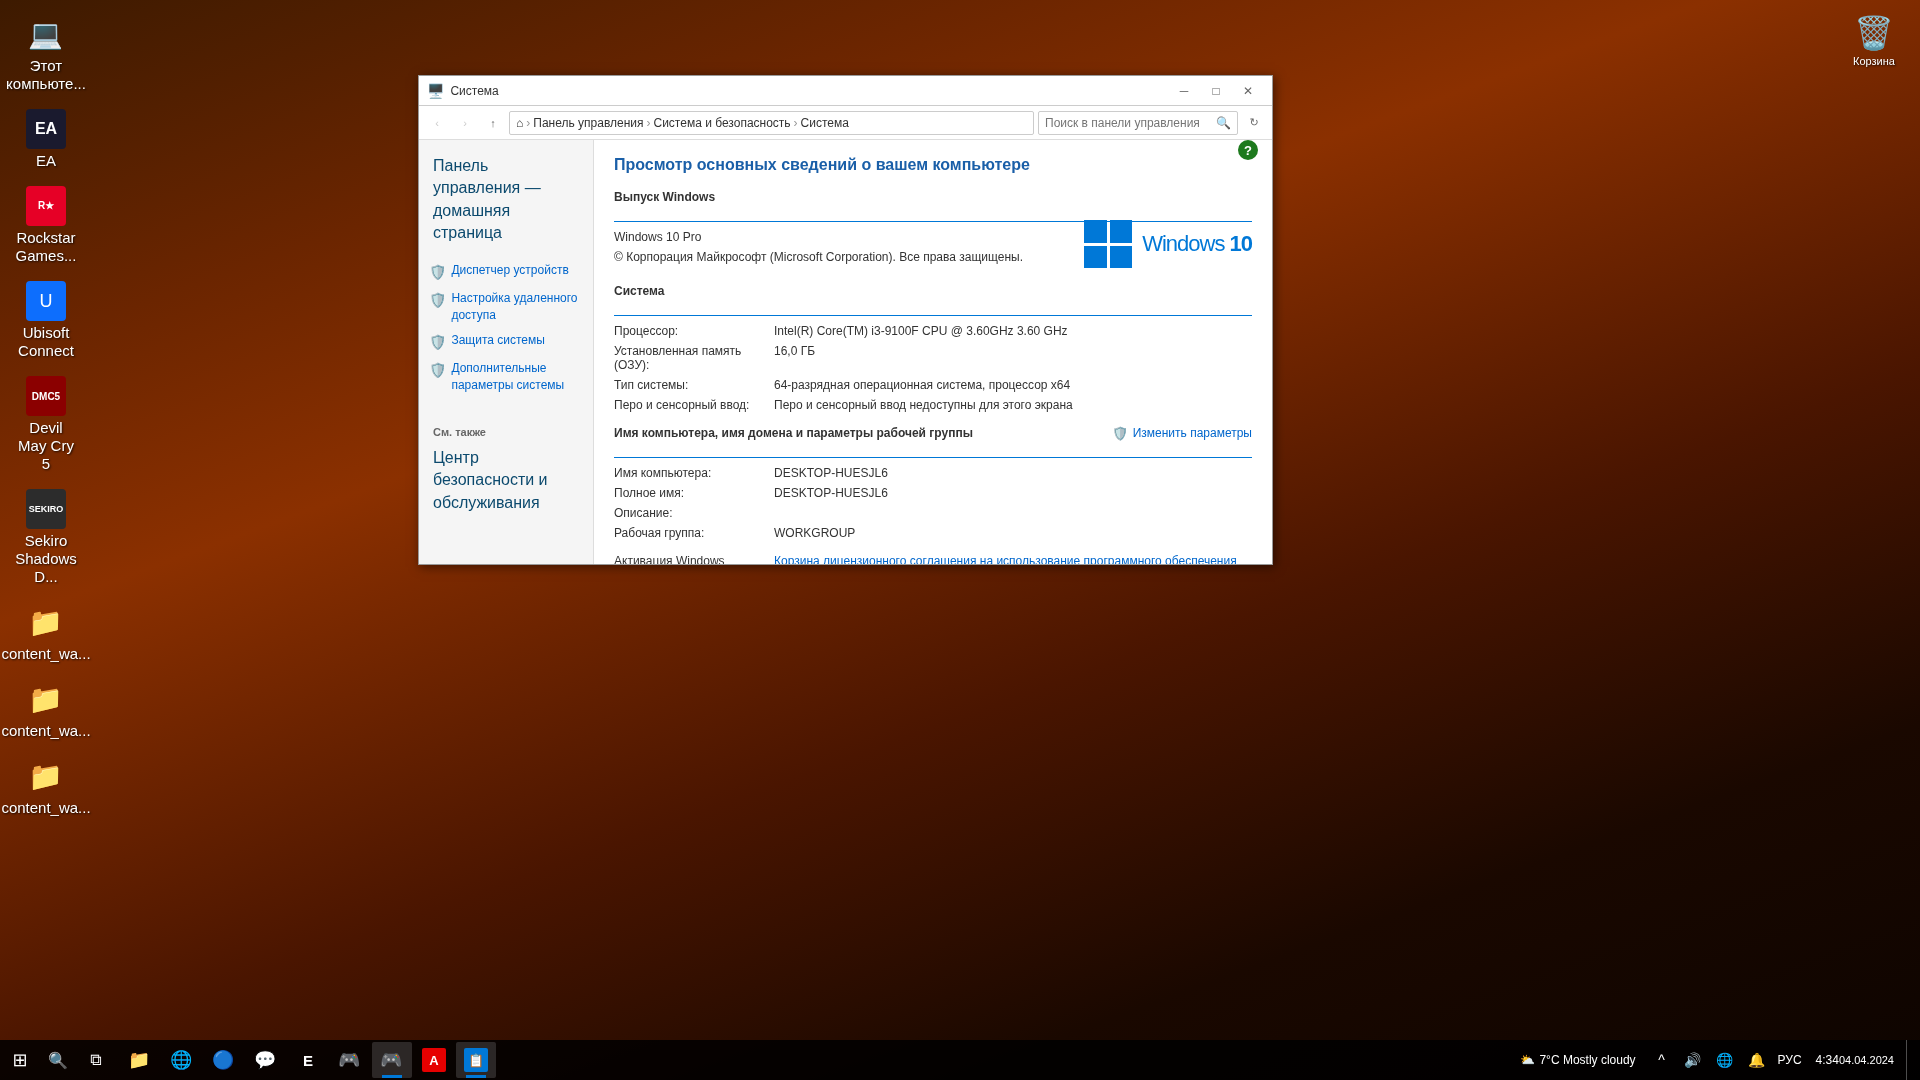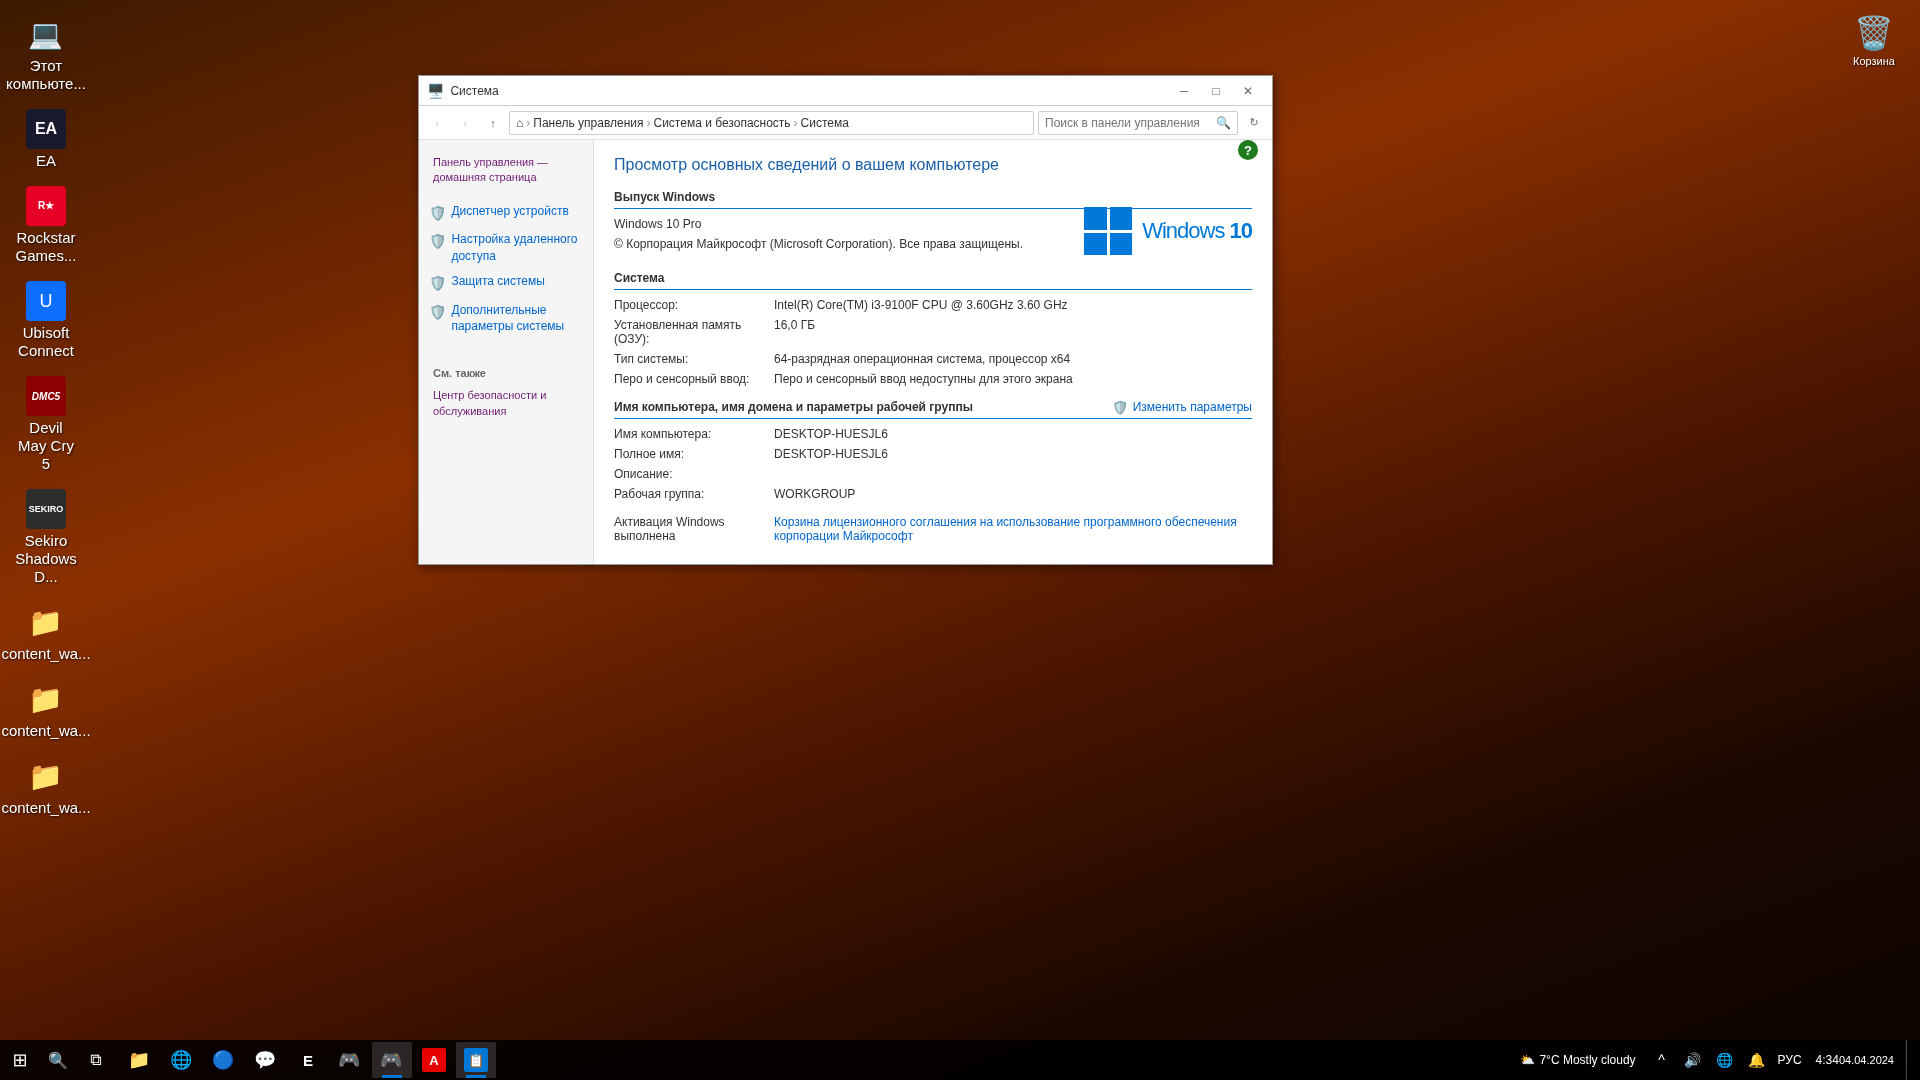--- a/index.html
+++ b/index.html
@@ -195,22 +195,22 @@
       background: #f5f5f5;
       border-right: 1px solid #ddd;
       padding: 10px 0;
       flex-shrink: 0;
       overflow-y: auto;
     }
 
     .sidebar-link {
       display: block;
       padding: 5px 14px;
-      font-size: 11px;
-      color: #701a75;
+      font-size: 16px;
+      color: #0c4a6e;
       text-decoration: none;
       cursor: pointer;
       line-height: 1.4;
     }
 
     .sidebar-section-title {
       padding: 12px 14px 4px;
       font-size: 11px;
       font-weight: bold;
       color: #666;
@@ -233,21 +233,21 @@
     .window-content {
       flex: 1;
       background: white;
       padding: 16px 20px;
       overflow-y: auto;
     }
 
     .content-title {
       font-size: 16px;
       color: #1a5fa8;
-      font-weight: normal;
+      font-weight: bold;
       margin-bottom: 12px;
       padding-bottom: 4px;
     }
 
     .help-icon {
       position: absolute;
       right: 14px;
       top: 64px;
       width: 20px;
       height: 20px;
@@ -260,21 +260,21 @@
       font-size: 13px;
       font-weight: bold;
       cursor: pointer;
     }
 
     .section-header {
       font-size: 12px;
       color: #333;
       font-weight: bold;
       margin: 8px 0 8px 0;
-      padding-bottom: 4px;
+      padding-bottom: 17px;
       border-bottom: 1px solid #0078d7;
       display: flex;
       align-items: center;
       gap: 6px;
     }
 
     .info-row {
       display: flex;
       align-items: flex-start;
       margin: 6px 0;
@@ -482,21 +482,21 @@
   </div>
   <div class="desktop-icon">
     <div class="icon-img" style="background:#e60026;width:40px;height:40px;display:flex;align-items:center;justify-content:center;border-radius:4px;color:white;font-size:10px;font-weight:bold;text-align:center;line-height:1.2;">R★</div>
     <div class="icon-label">Rockstar Games...</div>
   </div>
   <div class="desktop-icon">
     <div class="icon-img" style="background:#0d6efd;width:40px;height:40px;display:flex;align-items:center;justify-content:center;border-radius:4px;color:white;font-size:18px;">U</div>
     <div class="icon-label">Ubisoft Connect</div>
   </div>
   <div class="desktop-icon">
-    <div class="icon-img" style="background:#8b0000;width:40px;height:40px;display:flex;align-items:center;justify-content:center;border-radius:4px;color:white;font-size:10px;font-weight:bold;font-style:italic;">DMC5</div>
+    <div class="icon-img" style="background:#8b0000;width:40px;height:40px;display:flex;align-items:center;justify-content:center;border-radius:4px;color:white;font-size:10px;font-weight:bold;">DMC5</div>
     <div class="icon-label">Devil May Cry 5</div>
   </div>
   <div class="desktop-icon">
     <div class="icon-img" style="background:#2c2c2c;width:40px;height:40px;display:flex;align-items:center;justify-content:center;border-radius:4px;color:white;font-size:9px;font-weight:bold;text-align:center;line-height:1.2;">SEKIRO</div>
     <div class="icon-label">Sekiro Shadows D...</div>
   </div>
   <div class="desktop-icon">
     <div class="icon-img">📁</div>
     <div class="icon-label">content_wa...</div>
   </div>

